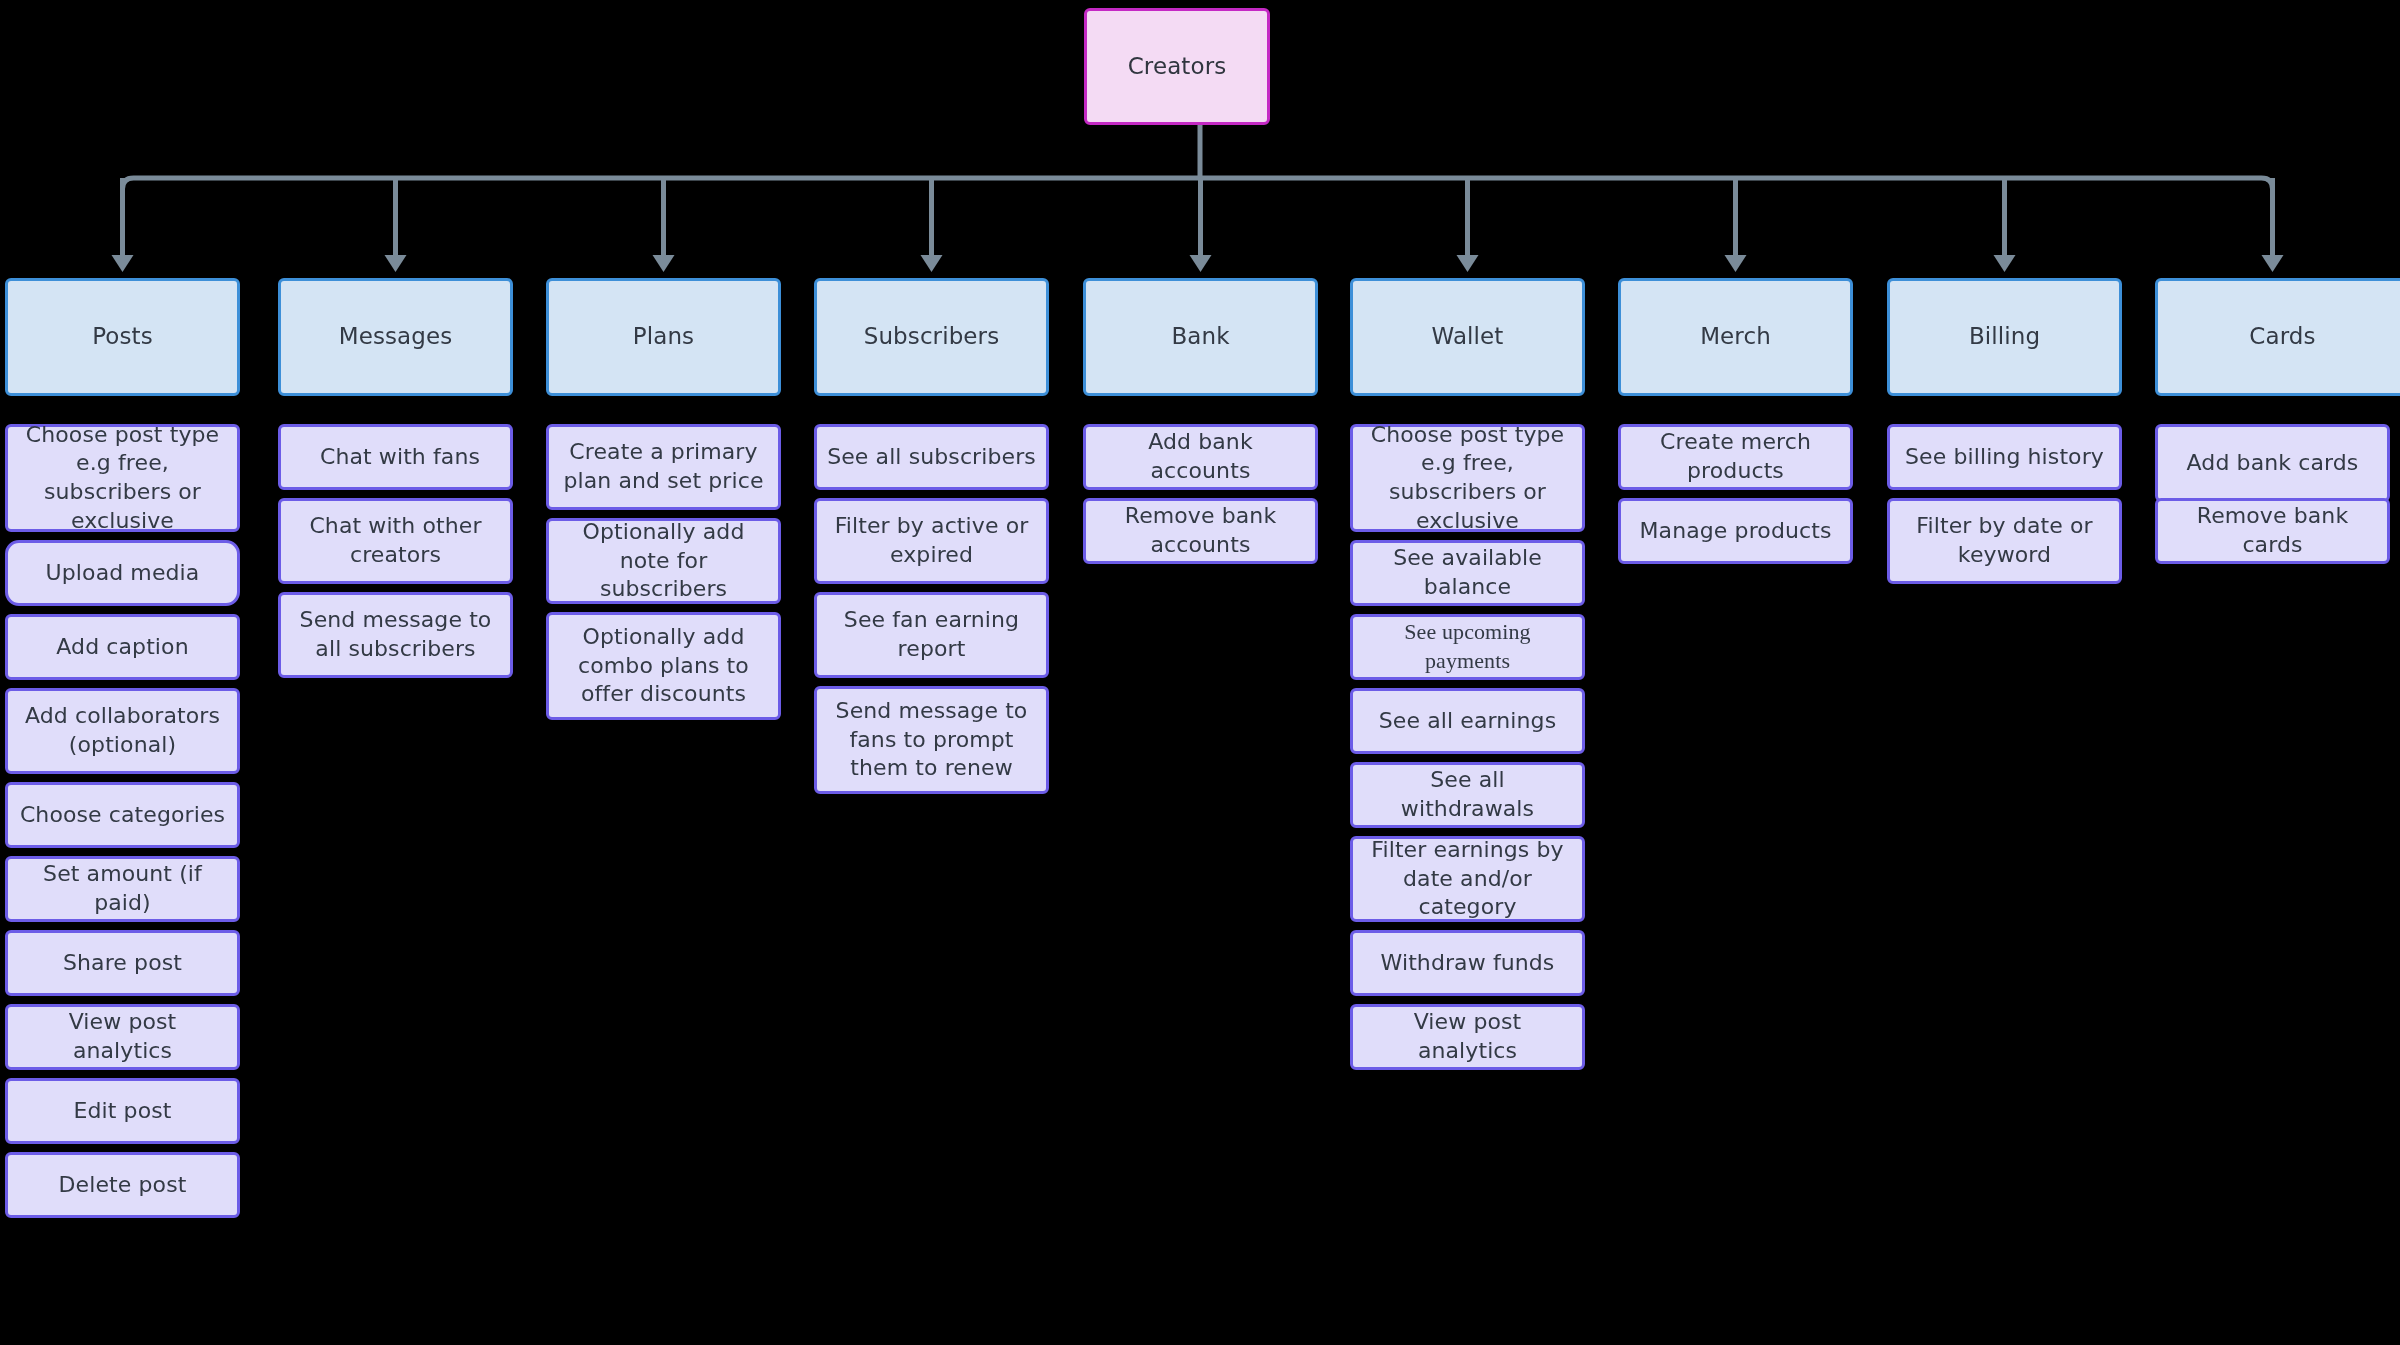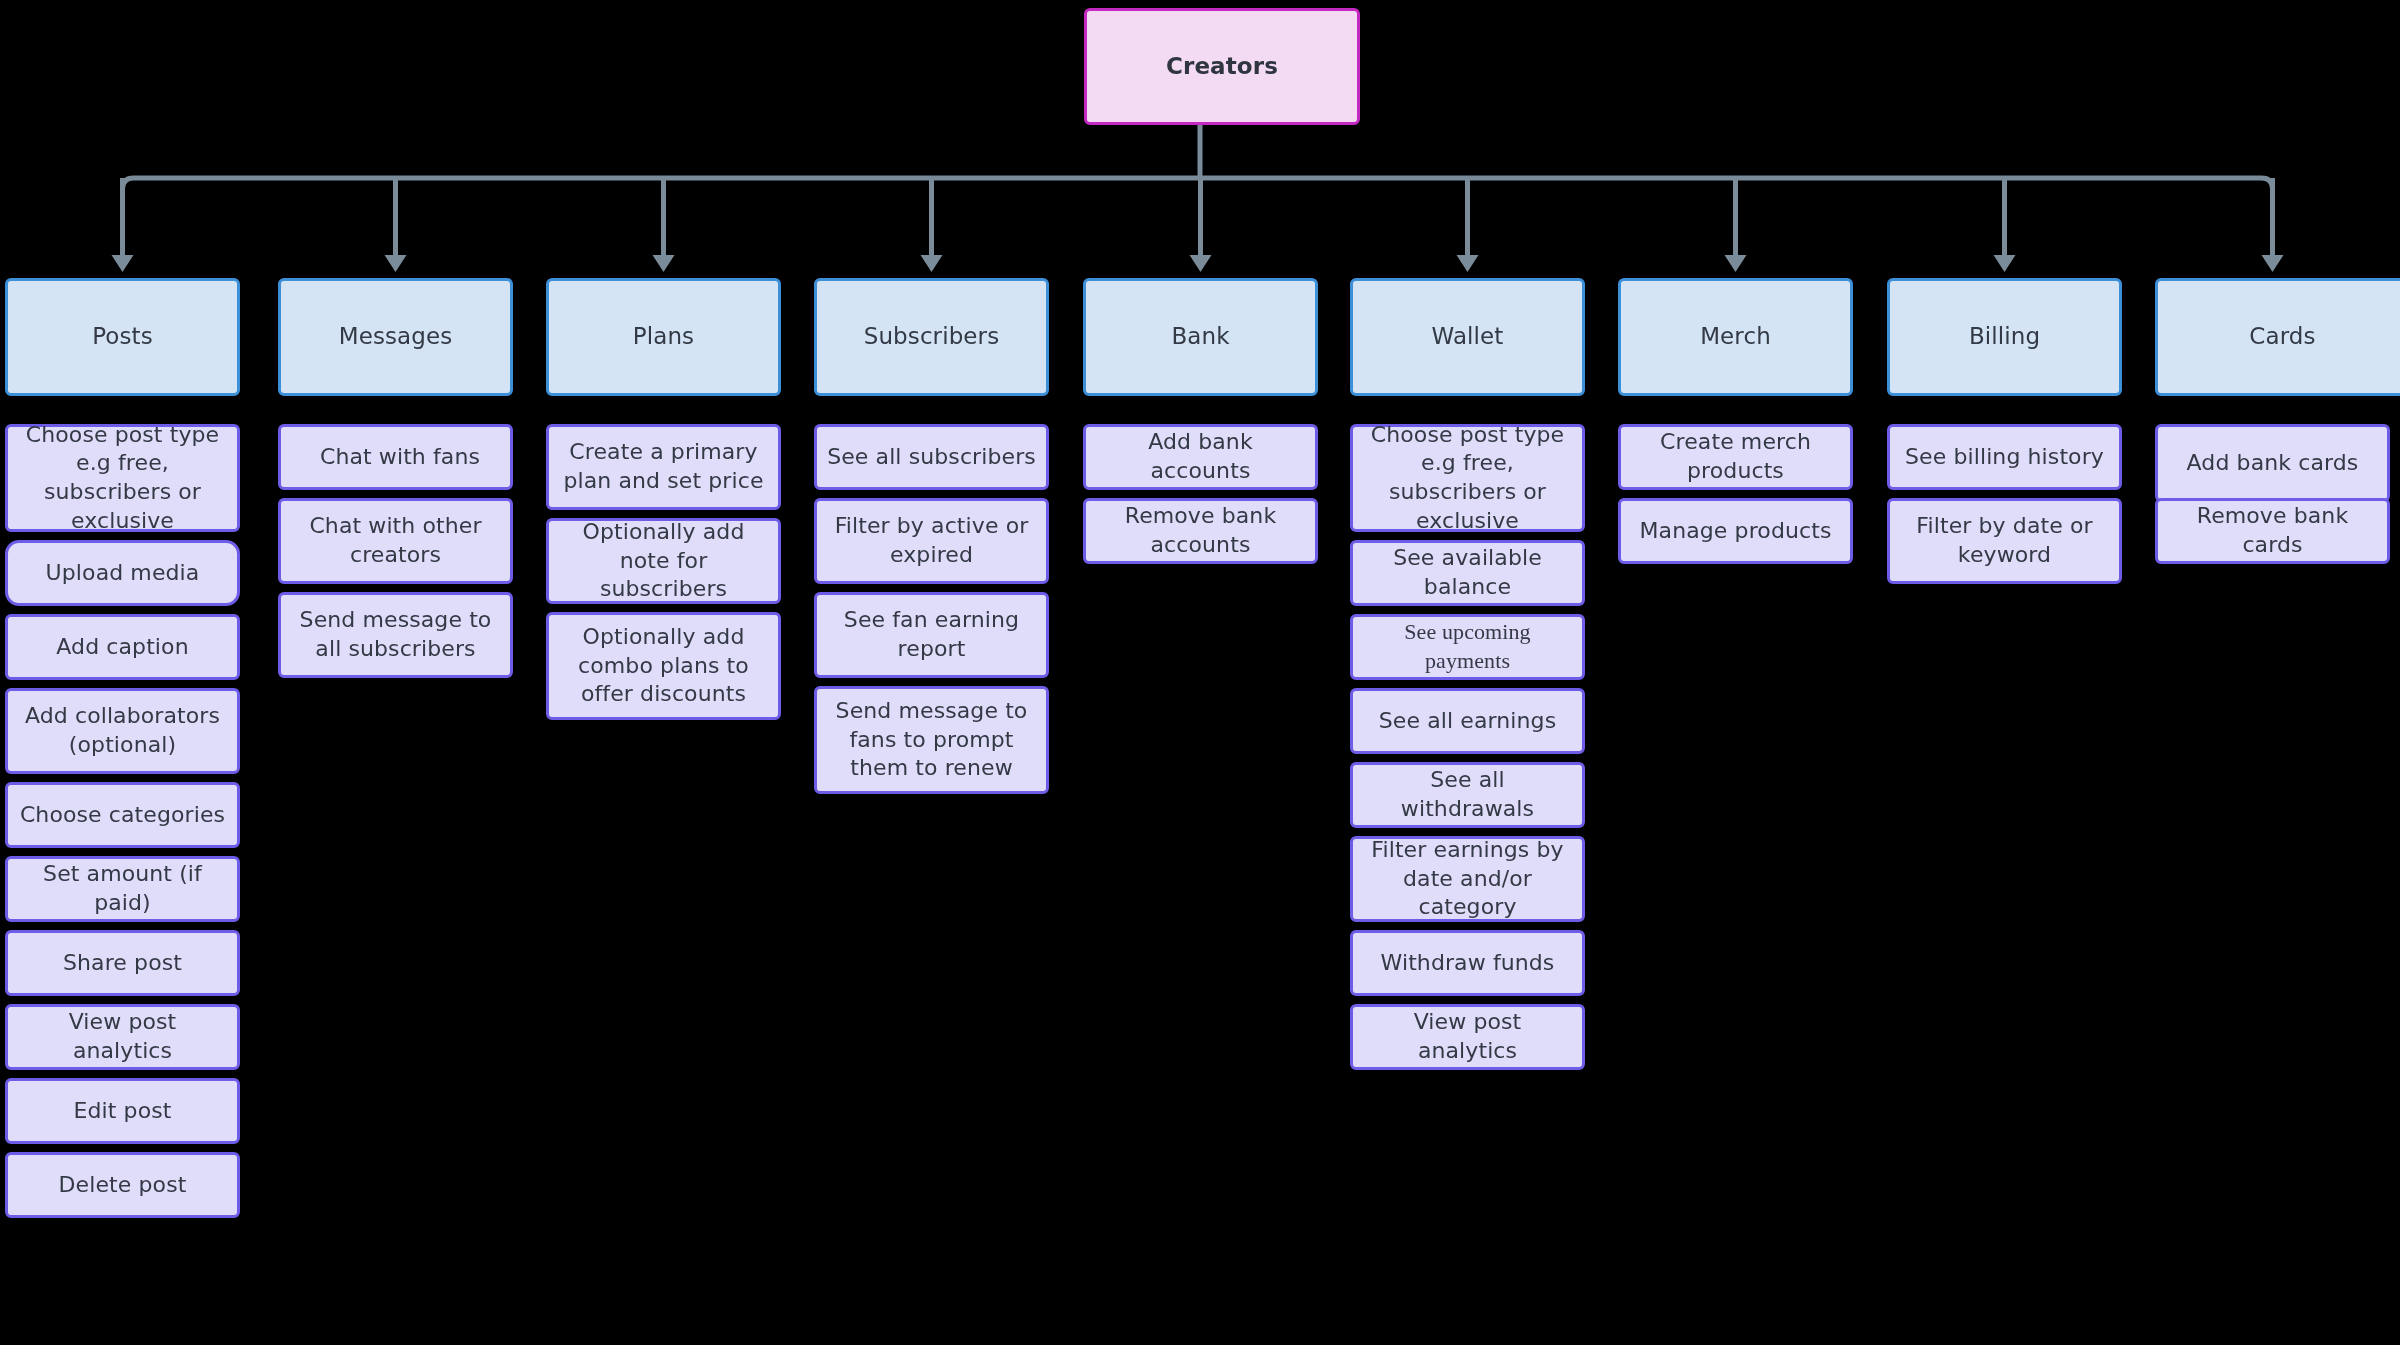--- a/index.html
+++ b/index.html
@@ -84,21 +84,21 @@
       <polygon points="1189.5,255 1211.5,255 1200.5,272" fill="#7a8b99"></polygon>
       <path d="M 1467.5 178 L 1467.5 256" fill="none" stroke="#7a8b99" stroke-width="5" stroke-linecap="butt"></path>
       <polygon points="1456.5,255 1478.5,255 1467.5,272" fill="#7a8b99"></polygon>
       <path d="M 1735.5 178 L 1735.5 256" fill="none" stroke="#7a8b99" stroke-width="5" stroke-linecap="butt"></path>
       <polygon points="1724.5,255 1746.5,255 1735.5,272" fill="#7a8b99"></polygon>
       <path d="M 2004.5 178 L 2004.5 256" fill="none" stroke="#7a8b99" stroke-width="5" stroke-linecap="butt"></path>
       <polygon points="1993.5,255 2015.5,255 2004.5,272" fill="#7a8b99"></polygon>
       <path d="M 2272.5 178 L 2272.5 256" fill="none" stroke="#7a8b99" stroke-width="5" stroke-linecap="butt"></path>
       <polygon points="2261.5,255 2283.5,255 2272.5,272" fill="#7a8b99"></polygon>
     </svg>
-<div class="node node-root" style="left: 1084px; top: 8px; width: 276px; height: 117px; font-weight: bold;">
+<div class="node node-root" style="left: 1084px; top: 8px; width: 186px; height: 117px;">
       <span>Creators</span>
     </div>
     <div class="node node-cat" style="left: 5px; top: 278px; width: 235px; height: 118px;">
       <span>Posts</span>
     </div>
     <div class="node node-leaf" style="left: 5px; top: 424px; width: 235px; height: 108px;">
       <span>Choose post type e.g free, subscribers or exclusive</span>
     </div>
     <div class="node node-leaf" style="left: 5px; top: 540px; width: 235px; height: 66px; border-radius: 14px;">
       <span>Upload media</span>

